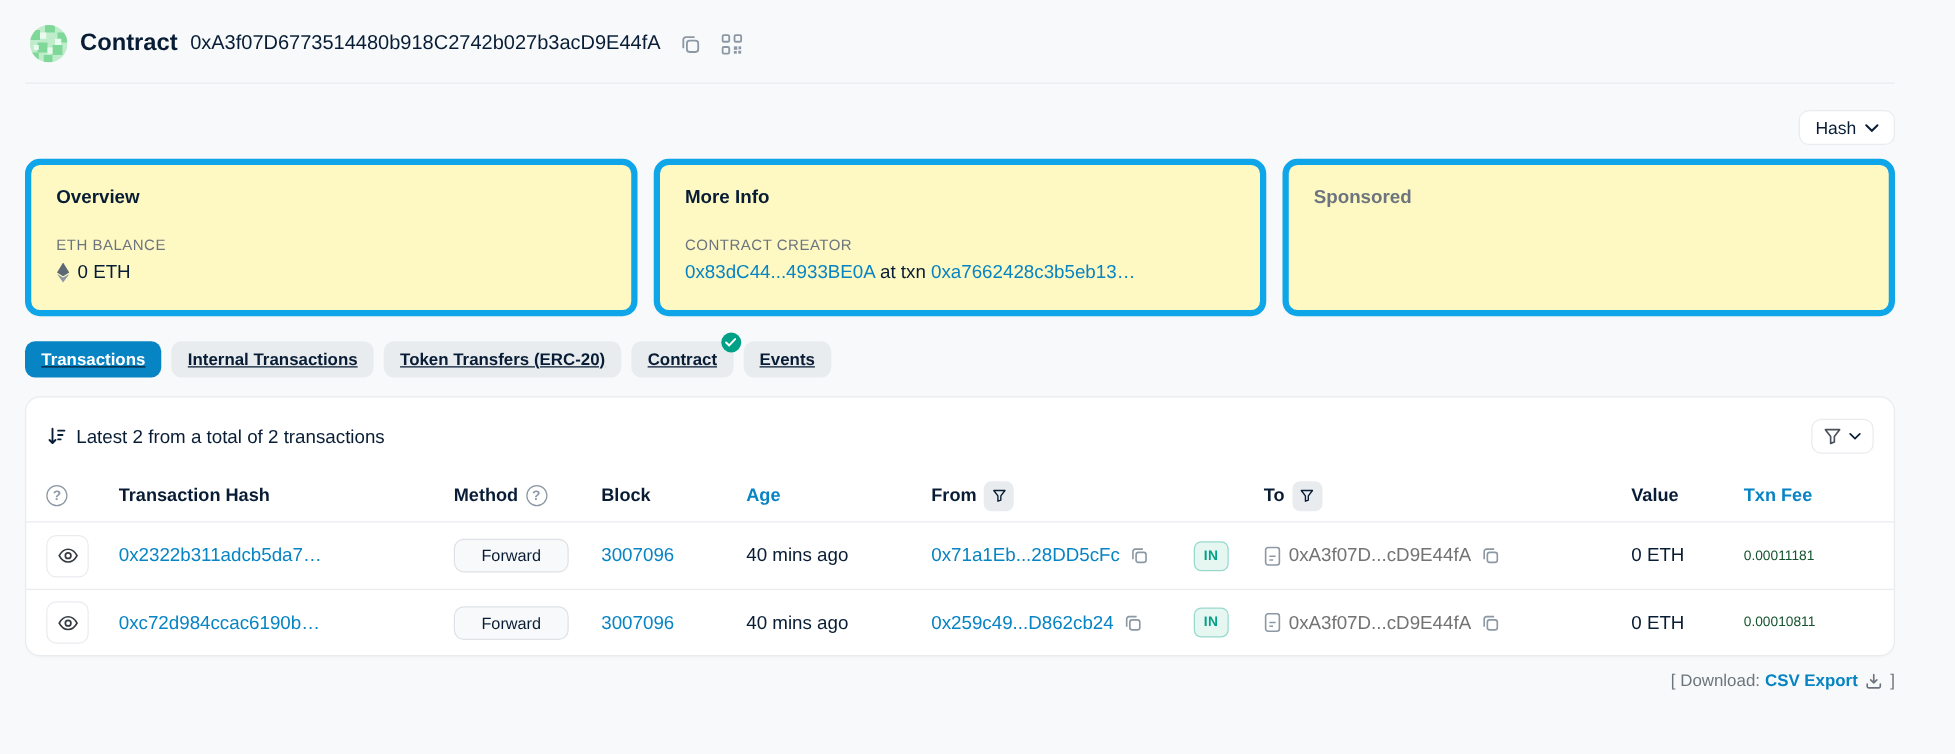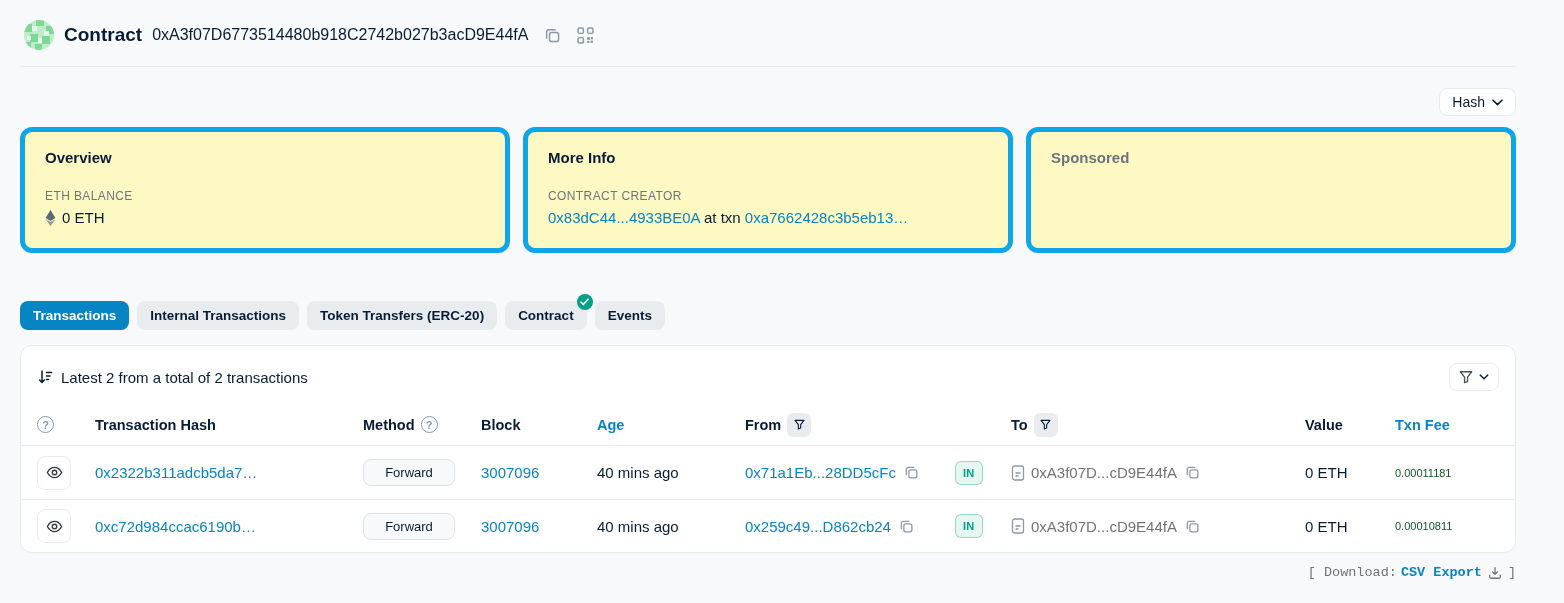--- a/index.html
+++ b/index.html
@@ -41,21 +41,21 @@
   }
   .card-title { font-size:15px; font-weight:bold; }
   .card-title.muted { color:#6c757d; }
   .mini-label { margin-top:23px; font-size:12px; color:#6c757d; letter-spacing:.4px; }
   .balance-line { margin-top:6px; display:flex; align-items:center; gap:6px; font-size:15px; }
   .creator-line { margin-top:6px; font-size:15px; }
   .link { color:#0784c3; text-decoration:none; cursor:pointer; }
   .creator-sep { color:#081d35; }
 
   
-  .tabs { display:flex; gap:8px; margin-top:48px; }
+  .tabs { display:flex; gap:8px; margin-top:20px;text-decoration:underline; }
   .tab {
     position:relative;
     background:#e9ecef; color:#081d35;
     border-radius:8px; padding:7px 13px;
     font-size:13.5px; font-weight:600; cursor:pointer; white-space:nowrap;
   }
   .tab.active { background:#0784c3; color:#fff; }
   .tab-badge {
     position:absolute; top:-7px; right:-6px;
     width:16px; height:16px; border-radius:50%;
@@ -112,21 +112,21 @@
     background:#e6f7f2; border:1px solid rgba(0,161,134,.35); border-radius:6px;
     color:#00a186; font-size:11px; font-weight:bold; padding:5px 7px; letter-spacing:.3px;
   }
   .to-addr { color:#737373; white-space:nowrap; overflow:hidden; }
   .doc-icon { color:#8c98a4; margin-right:6px; flex:0 0 auto; display:inline-flex; }
   .fee { color:#14532d; font-size:11px; }
 
   
   .dl-row {
     display:flex; justify-content:flex-end; align-items:center;
-    margin-top:12px; font-size:13.5px; color:#6c757d; gap:4px;font-family:Liberation Mono, monospace;
+    margin-top:12px; font-size:13.5px; color:#6c757d; gap:4px;
   }
   .dl-link { color:#0784c3; font-weight:bold; cursor:pointer; }
   .dl-icon { color:#6c757d; display:inline-flex; margin:0 2px; }
 </style>
 </head>
 <body>
 
 <div class="page">
 
   <div class="page-header">

